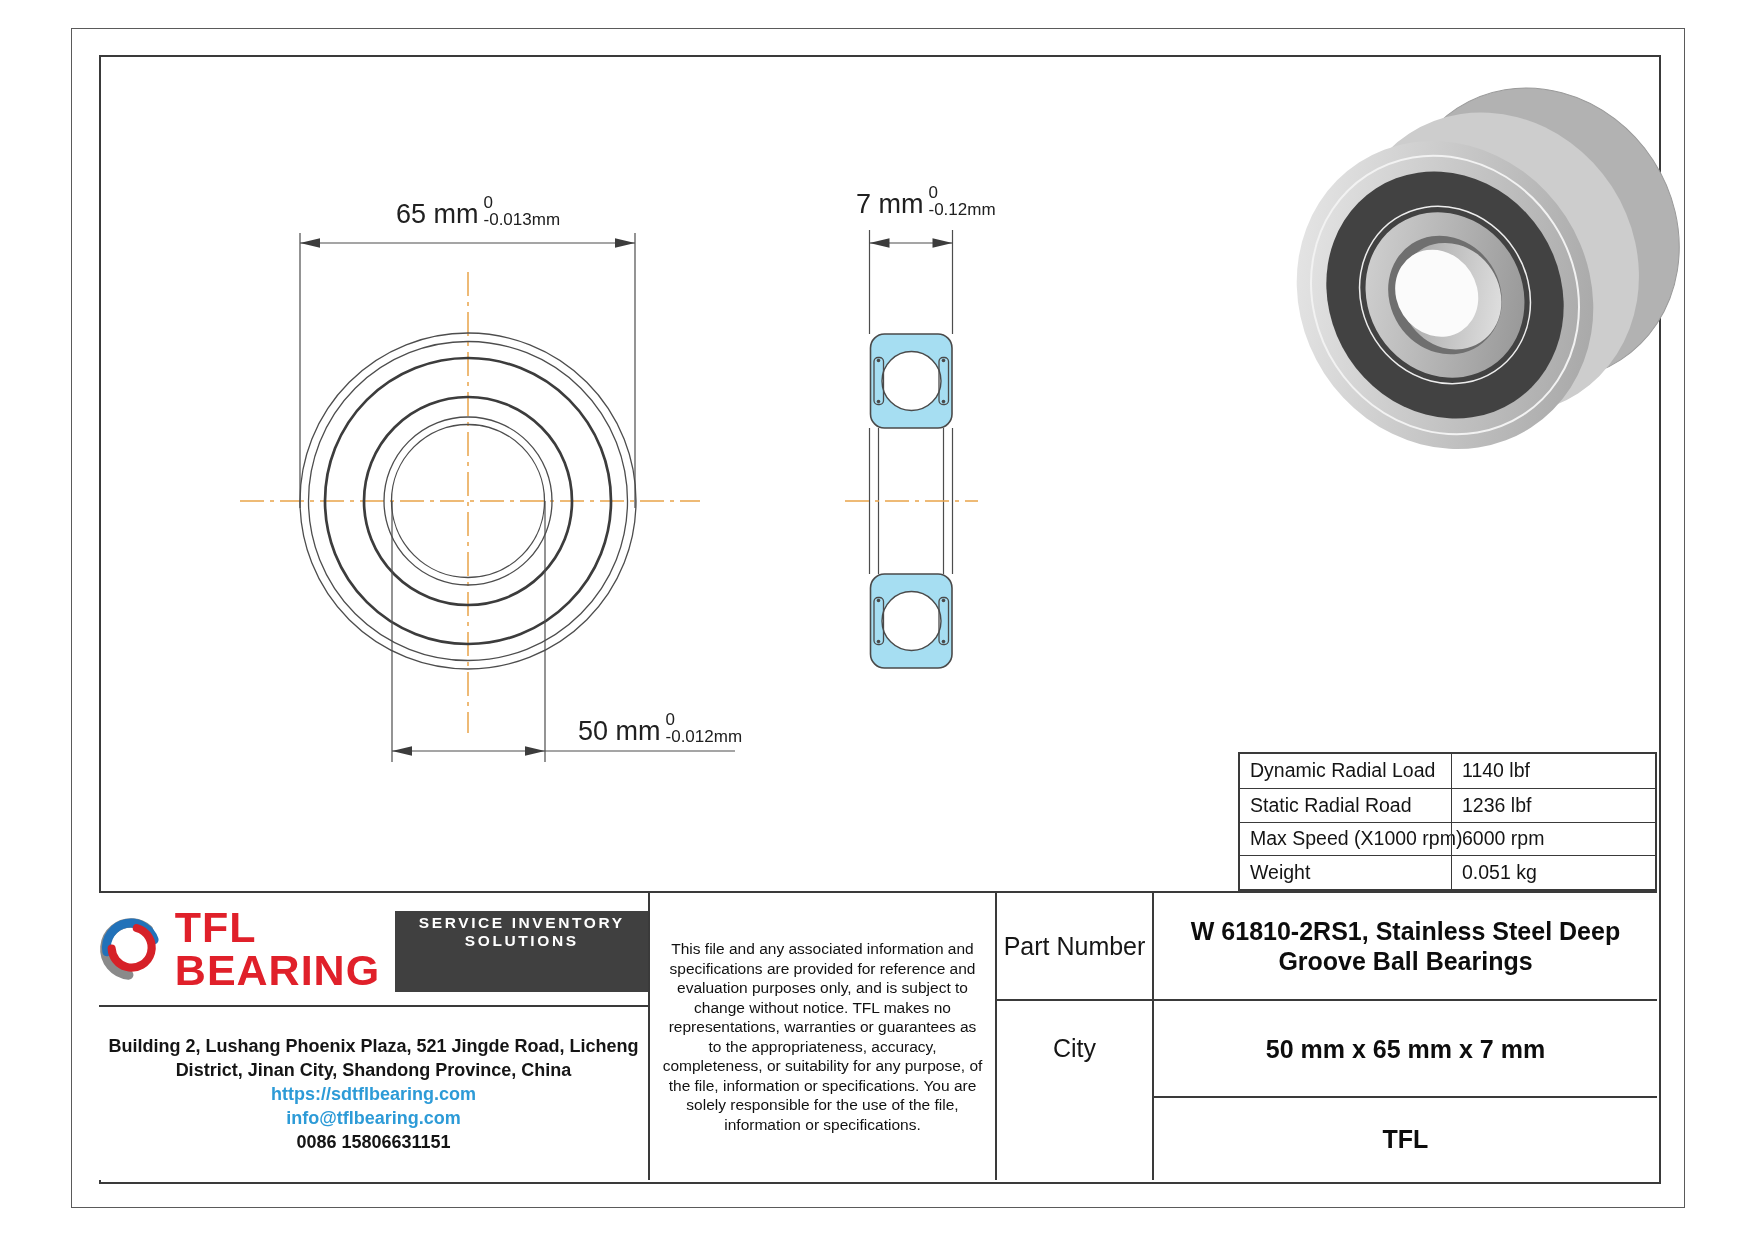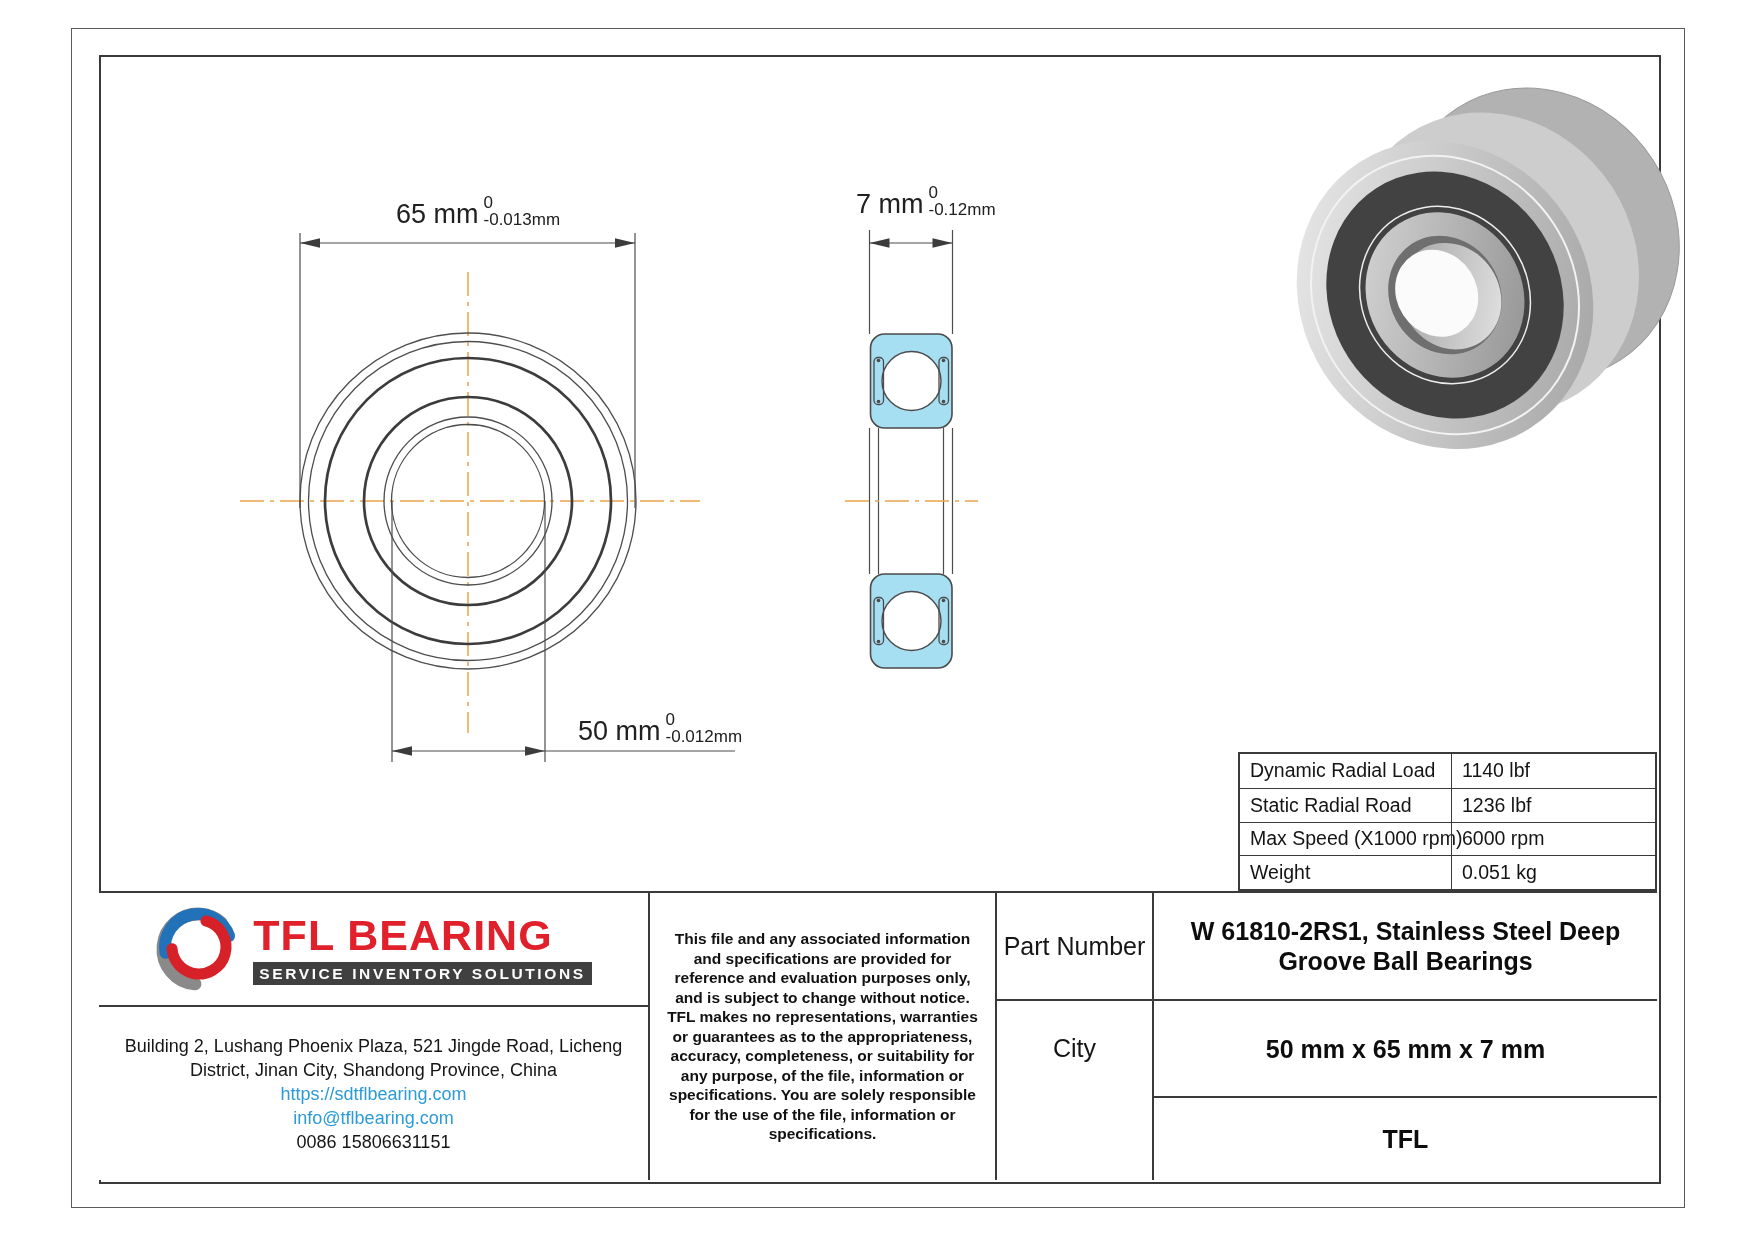--- a/index.html
+++ b/index.html
@@ -17,28 +17,28 @@
   .specs{left:1238px;top:752px;width:419px;height:139px;border:2px solid #3a3a3a;box-sizing:border-box;display:grid;grid-template-columns:211px 1fr;grid-template-rows:repeat(4,1fr);background:#fff;}
   .specs .cell{border-top:1.5px solid #3a3a3a;display:flex;align-items:center;padding:0 10px;font-size:19.5px;color:#141414;white-space:nowrap;}
   .specs .cell.r0{border-top:none;}
   .specs .cell.val{border-left:1.5px solid #3a3a3a;}
   
   .title-block{left:99px;top:891px;width:1558px;height:289px;box-sizing:border-box;border-top:2px solid #3a3a3a;display:grid;grid-template-columns:549px 347px 157px 505px;background:#fff;}
   .tb-cell{box-sizing:border-box;}
   .company-cell{display:flex;flex-direction:column;}
   .logo-row{height:112px;box-sizing:border-box;display:flex;align-items:center;justify-content:center;}
   .name-row{height:50px;box-sizing:border-box;border-top:2px solid #3a3a3a;display:flex;align-items:center;justify-content:center;font-size:24px;font-weight:bold;color:#151515;}
-  .addr-row{flex:1;box-sizing:border-box;border-top:2px solid #3a3a3a;display:flex;flex-direction:column;align-items:center;justify-content:center;text-align:center;font-size:18px;font-weight:normal;line-height:24px;color:#151515;padding:2px 6px;}
+  .addr-row{flex:1;box-sizing:border-box;border-top:2px solid #3a3a3a;display:flex;flex-direction:column;align-items:center;justify-content:center;text-align:center;font-size:18px;font-weight:bold;line-height:24px;color:#151515;padding:2px 6px;}
   .addr-row .link{color:#2d9bd7;}
   .logo-wrap{display:flex;align-items:center;}
-  .logo-text{display:flex;flex-direction:column;margin-left:12px;}
+  .logo-text{display:flex;margin-left:12px;}
   .logo-brand{font-size:43px;font-weight:bold;color:#e0202a;letter-spacing:1px;line-height:1;}
   .logo-tag{margin-top:5px;background:#404040;color:#ffffff;font-size:15.5px;font-weight:bold;letter-spacing:2.6px;text-align:center;padding:3px 6px 2px 6px;}
   .disclaimer-cell{border-left:2px solid #3a3a3a;display:flex;align-items:center;justify-content:center;padding:6px 12px;}
-  .disclaimer-text{font-size:15.5px;line-height:19.5px;text-align:center;color:#111;font-weight:bold;}
+  .disclaimer-text{font-size:15.5px;line-height:19.5px;text-align:center;color:#111;}
   .fields-labels{border-left:2px solid #3a3a3a;display:grid;grid-template-rows:106px 97px 1fr;}
   .fields-values{border-left:2px solid #3a3a3a;display:grid;grid-template-rows:106px 97px 1fr;}
   .f-cell{box-sizing:border-box;display:flex;align-items:center;justify-content:center;text-align:center;border-top:2px solid #3a3a3a;}
   .f-cell.r0{border-top:none;}
   .f-label{font-size:25px;color:#161616;}
   .f-value{font-size:25px;font-weight:bold;color:#0d0d0d;line-height:30px;padding:0 18px;}
 </style>
 </head>
 <body>
 

